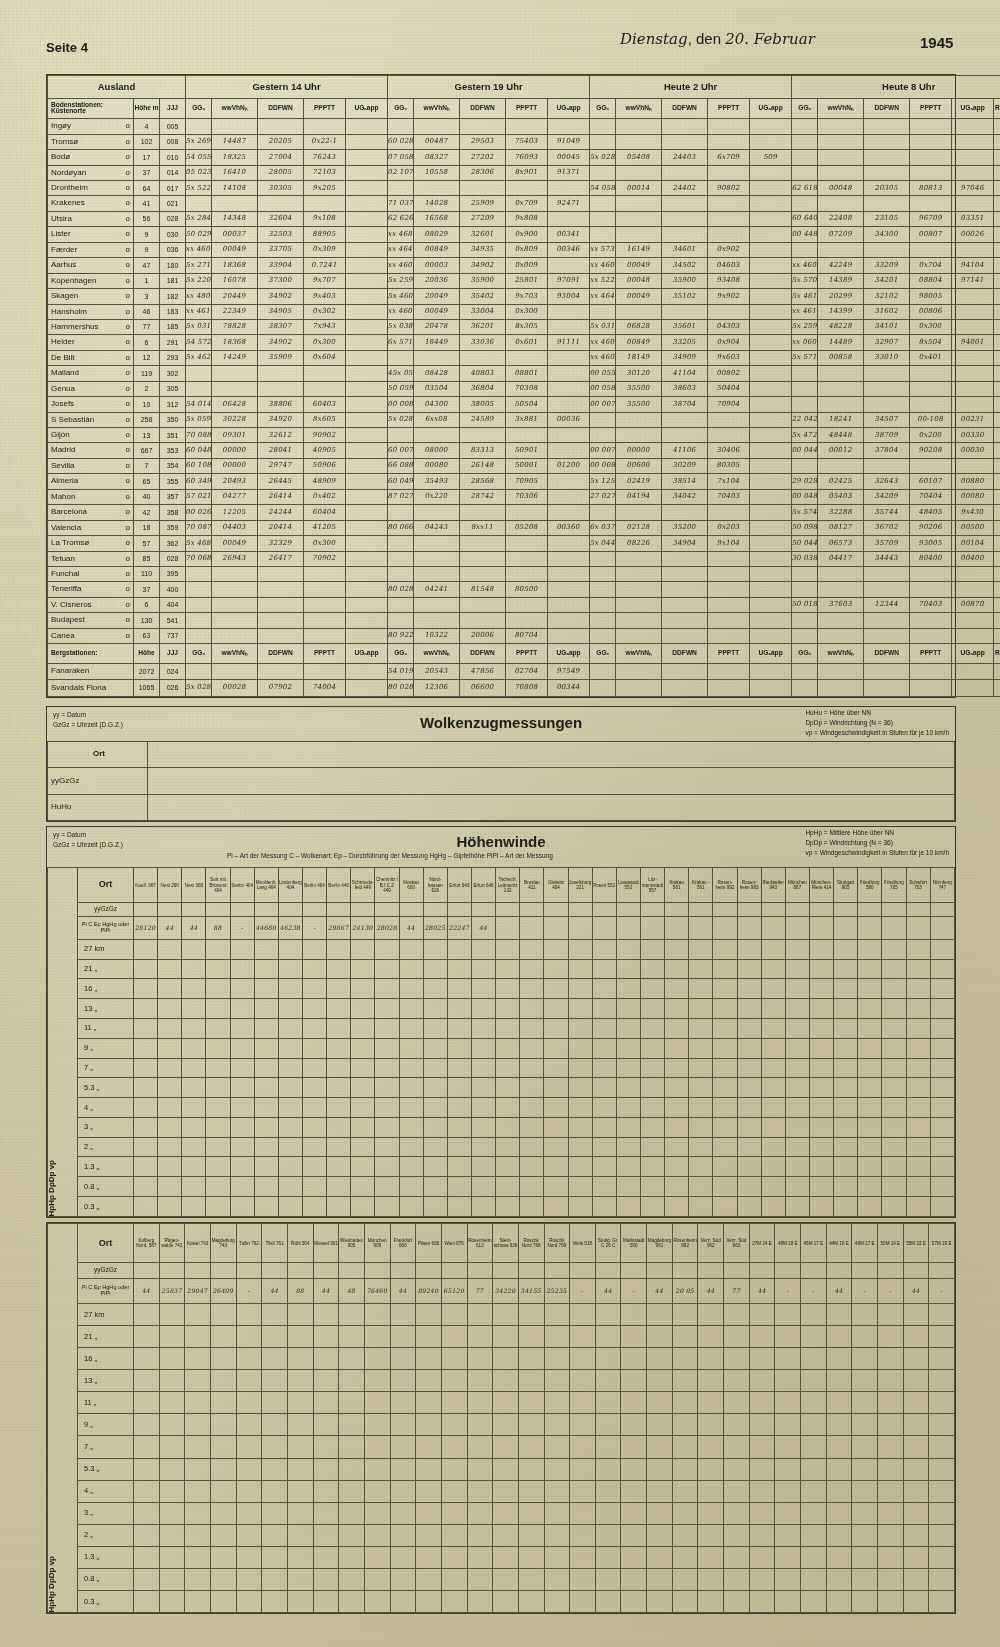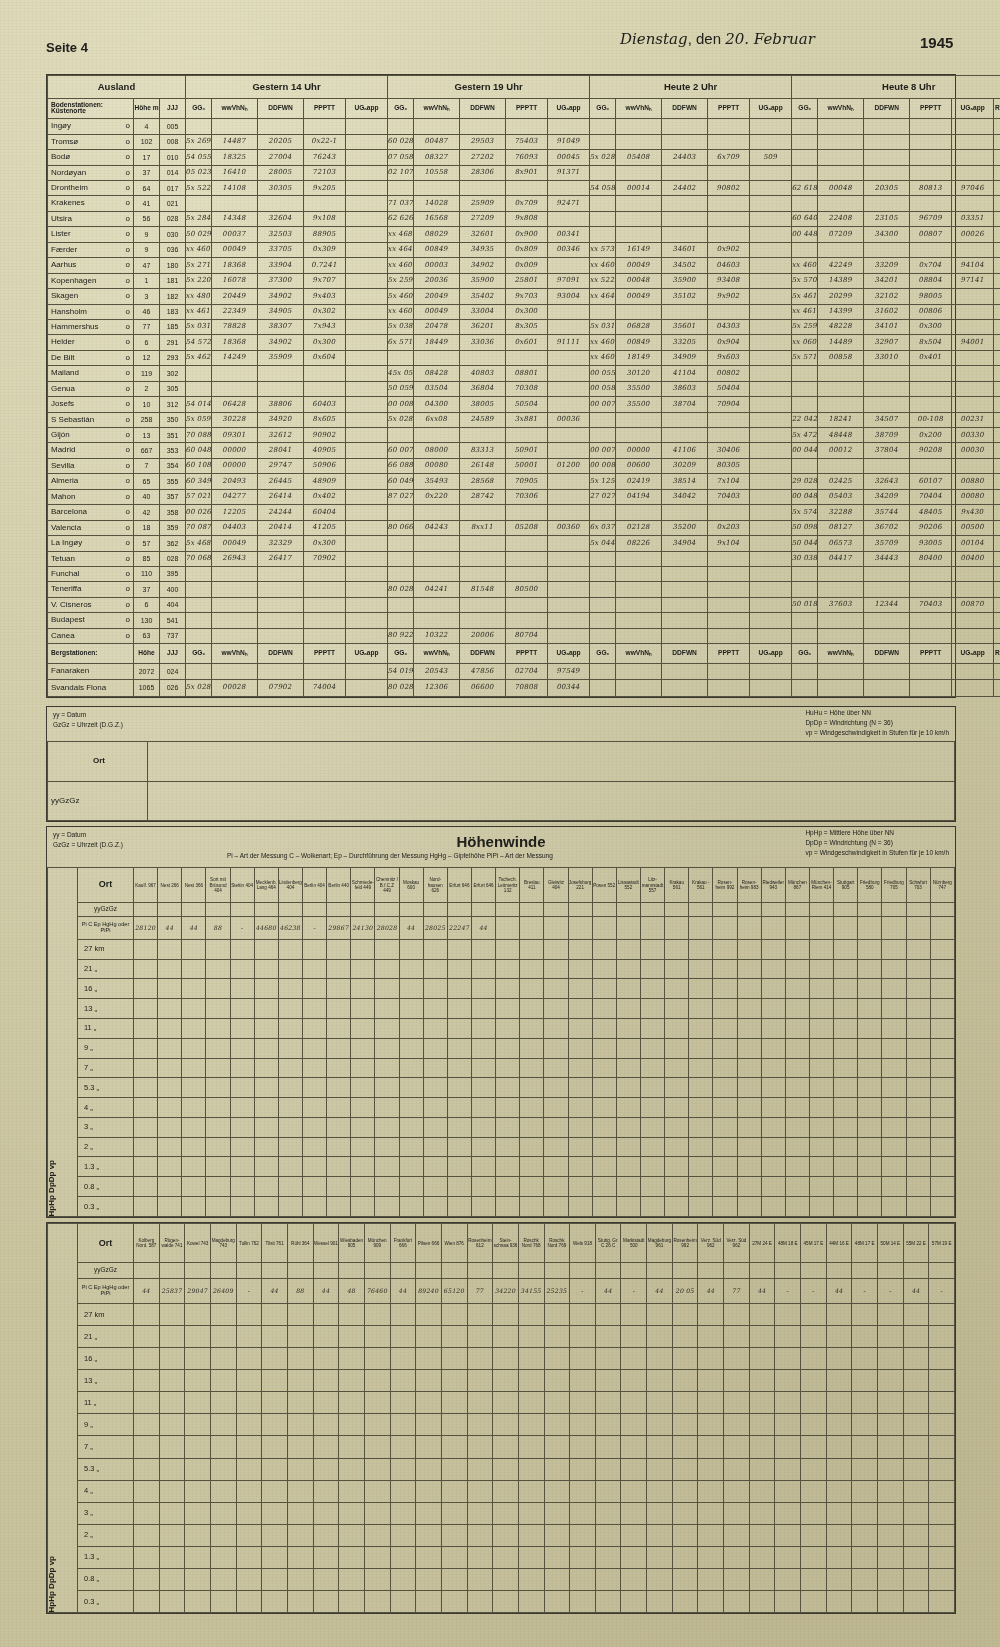--- a/index.html
+++ b/index.html
@@ -831,21 +831,21 @@
           <td class="hand">0x203</td>
           <td class="hand"></td>
           <td class="hand">50 09857</td>
           <td class="hand">08127</td>
           <td class="hand">36702</td>
           <td class="hand">90206</td>
           <td class="hand">00500</td>
           <td class="hand"></td>
         </tr>
         <tr style="height: 15px;">
-          <td class="name"><span>La Ingøy</span><span style="float:right;padding-right:3px;">o</span></td>
+          <td class="name"><span>La Tromsø</span><span style="float:right;padding-right:3px;">o</span></td>
           <td>57</td>
           <td>362</td>
           <td class="hand">5x 46890</td>
           <td class="hand">00049</td>
           <td class="hand">32329</td>
           <td class="hand">0x300</td>
           <td class="hand"></td>
           <td class="hand"></td>
           <td class="hand"></td>
           <td class="hand"></td>
@@ -1102,38 +1102,43 @@
 </div>
 
 <div class="blk" style="left:46px;top:640px;width:908px;height:56px;background:none;border:none;"></div>
 
 <div class="blk" style="left:46px;top:706px;width:908px;height:114px;">
   <div style="position:absolute;left:0;top:0;width:908px;height:34px;">
     <div class="legend" style="position:absolute;left:6px;top:3px;">
       <div>yy = Datum</div>
       <div>GzGz = Uhrzeit (D.G.Z.)</div>
     </div>
+    <div class="sect-title" style="position:absolute;left:0;top:7px;width:908px;">Wolkenzugmessungen</div>
     <div class="legend" style="position:absolute;right:6px;top:1px;text-align:left;">
       <div>HuHu  = Höhe über NN</div>
       <div>DpDp = Windrichtung (N = 36)</div>
       <div>vp     = Windgeschwindigkeit in Stufen für je 10 km/h</div>
     </div>
   </div>
   <table style="position:absolute;left:0;top:34px;width:908px;height:80px;">
     <colgroup>
         <col style="width:100px">
         <col>
       </colgroup>
     <tbody id="wolken-body">
         <tr style="height: 20px;">
           <td class="name" style="font-weight: bold; text-align: center;">Ort</td>
           <td></td>
         </tr>
         <tr style="height: 20px;">
           <td class="name">yyGzGz</td>
+          <td></td>
+        </tr>
+        <tr style="height: 20px;">
+          <td class="name">HuHu</td>
           <td></td>
         </tr>
       </tbody>
   </table>
 </div>
 
 <div class="blk" style="left:46px;top:826px;width:908px;height:390px;">
   <div style="position:absolute;left:0;top:0;width:908px;height:40px;">
     <div class="legend" style="position:absolute;left:6px;top:3px;">
       <div>yy = Datum</div>

